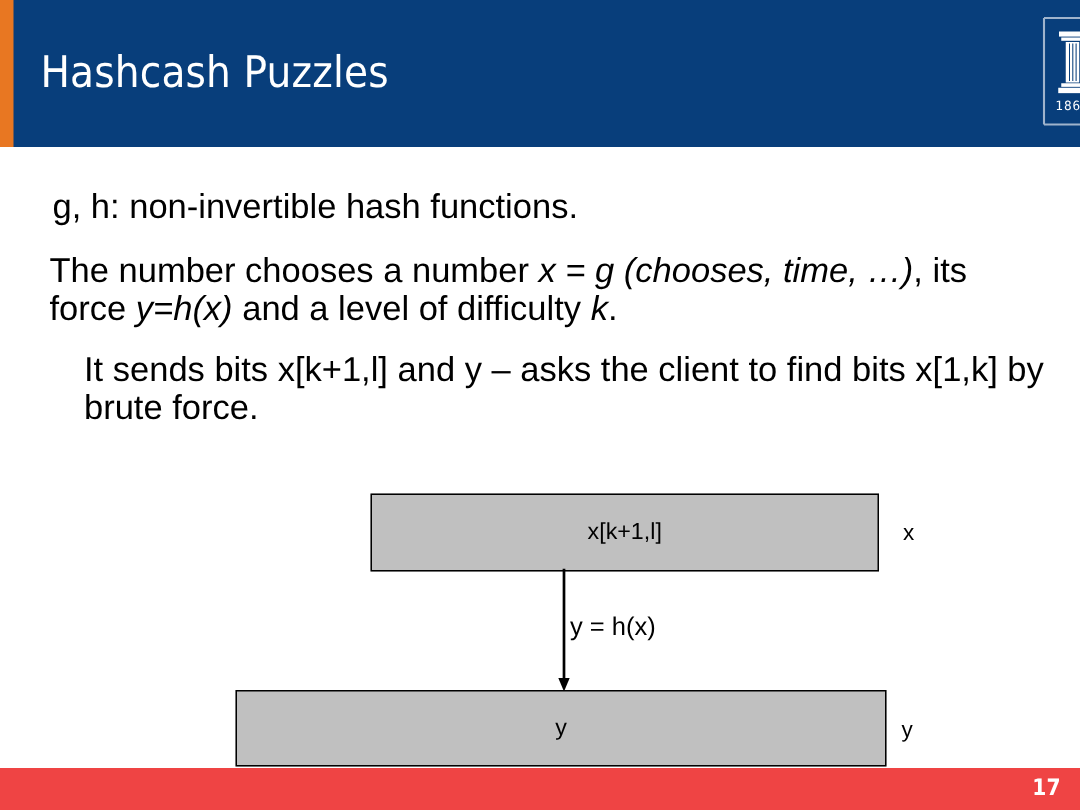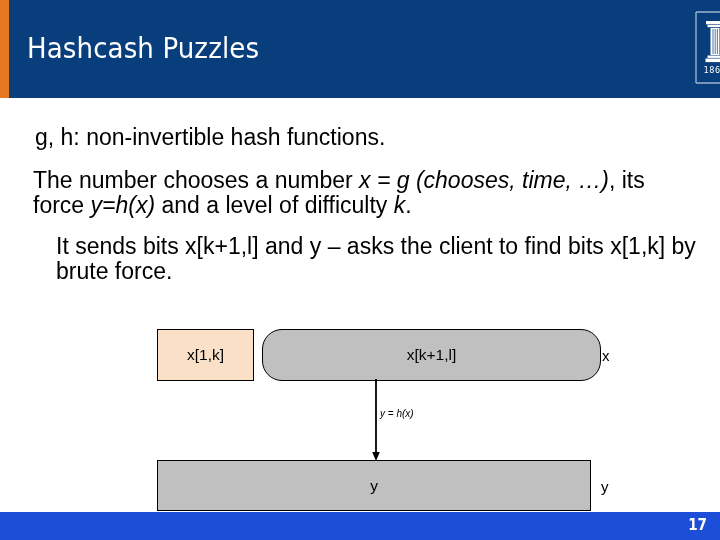--- a/index.html
+++ b/index.html
@@ -91,26 +91,25 @@
     font-family: "Liberation Sans", sans-serif;
   }
   .box-x1k {
     left: 157px;
     top: 329px;
     width: 97px;
     height: 52px;
     background: #FBE0C8;
   }
   .box-xk1l {
-    left: 262px;
+    left: 247px;
     top: 329px;
     width: 339px;
     height: 52px;
     background: #C0C0C0;
-    border-radius: 20px;
   }
   .box-y {
     left: 157px;
     top: 460px;
     width: 434px;
     height: 51px;
     background: #C0C0C0;
   }
 
   .side-label {
@@ -127,34 +126,33 @@
     left: 368px;
     top: 379px;
     width: 18px;
     height: 84px;
   }
   .arrow-label {
     position: absolute;
     left: 380px;
     top: 408px;
     color: #000000;
-    font-size: 10px;
+    font-size: 17px;
     font-family: "Liberation Sans", sans-serif;
     white-space: nowrap;
-    font-style: italic;
   }
 
   
   .slide-footer {
     position: absolute;
     left: 0;
     bottom: 0;
     width: 720px;
     height: 28px;
-    background: #1d4ed8;
+    background: #ef4444;
   }
   .page-number {
     position: absolute;
     right: 13px;
     top: 4px;
     color: #ffffff;
     font-size: 15px;
     font-weight: bold;
     font-family: "DejaVu Sans Condensed", "Liberation Sans Narrow", "Liberation Sans", sans-serif;
   }
@@ -194,21 +192,20 @@
 
   <div class="para para-2">
     <span>The number chooses a number </span><i>x = g (chooses, time, …)</i><span>, its force </span><i>y=h(x)</i><span> and a level of difficulty </span><i>k</i><span>.</span>
   </div>
 
   <div class="para para-3">It sends bits x[k+1,l] and y – asks the client to find bits x[1,k] by brute force.</div>
 </div>
 
 <div class="diagram">
 
-  <div class="box box-x1k">x[1,k]</div>
 
   <div class="box box-xk1l">x[k+1,l]</div>
 
   <div class="side-label label-x">x</div>
 
   <svg class="arrow-svg" viewBox="0 0 18 84">
     <line x1="8" y1="0" x2="8" y2="76" stroke="#000000" stroke-width="1.8"></line>
     <polygon points="8,82 4.2,73 11.8,73" fill="#000000"></polygon>
   </svg>
 

